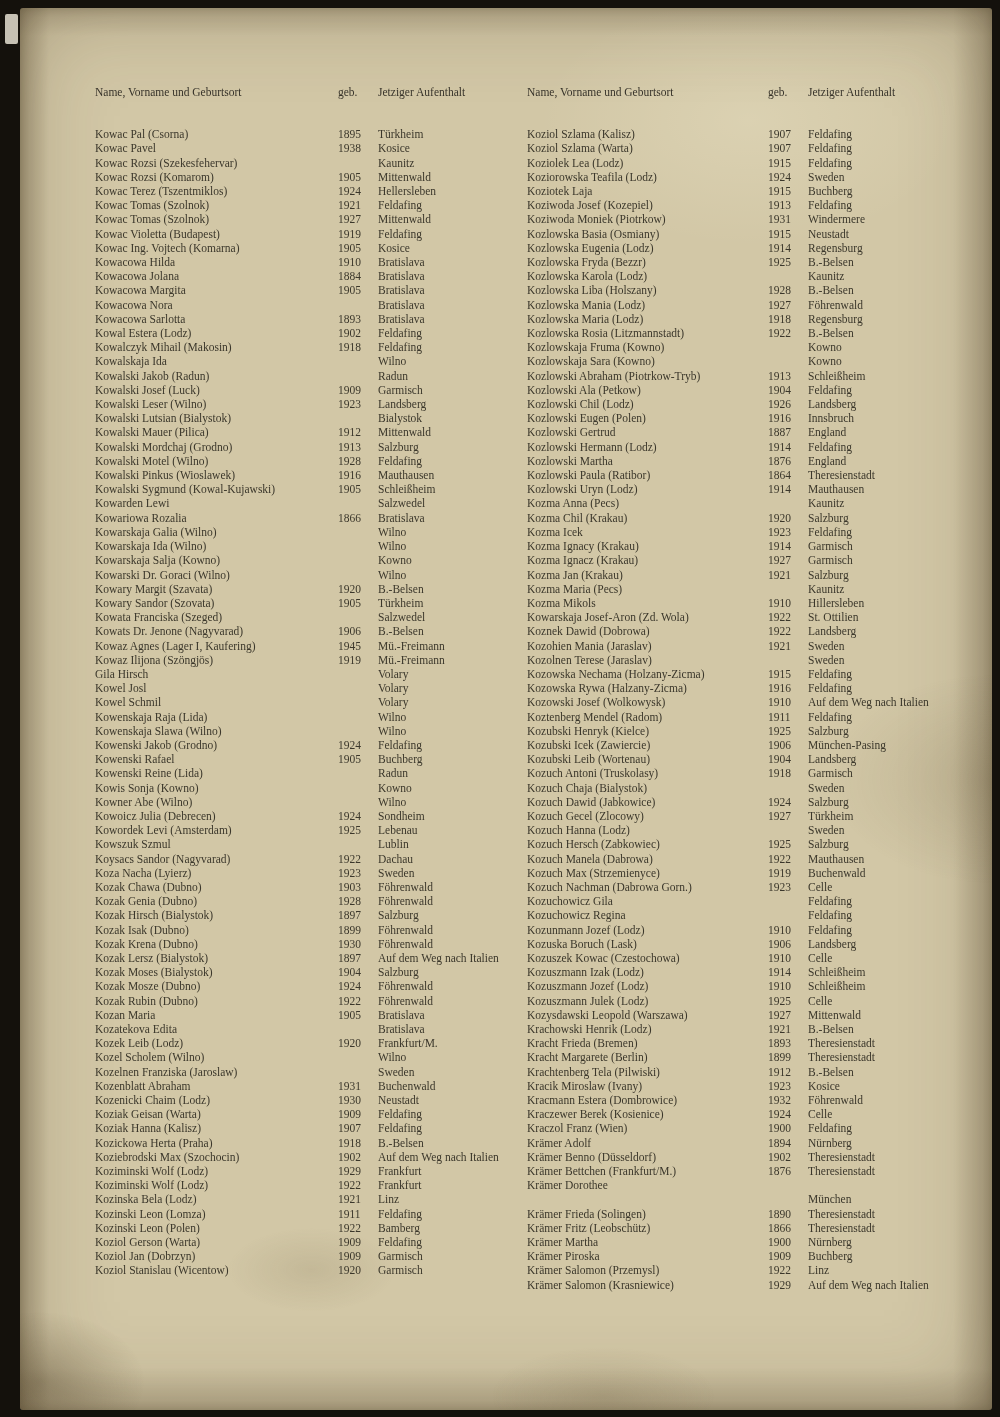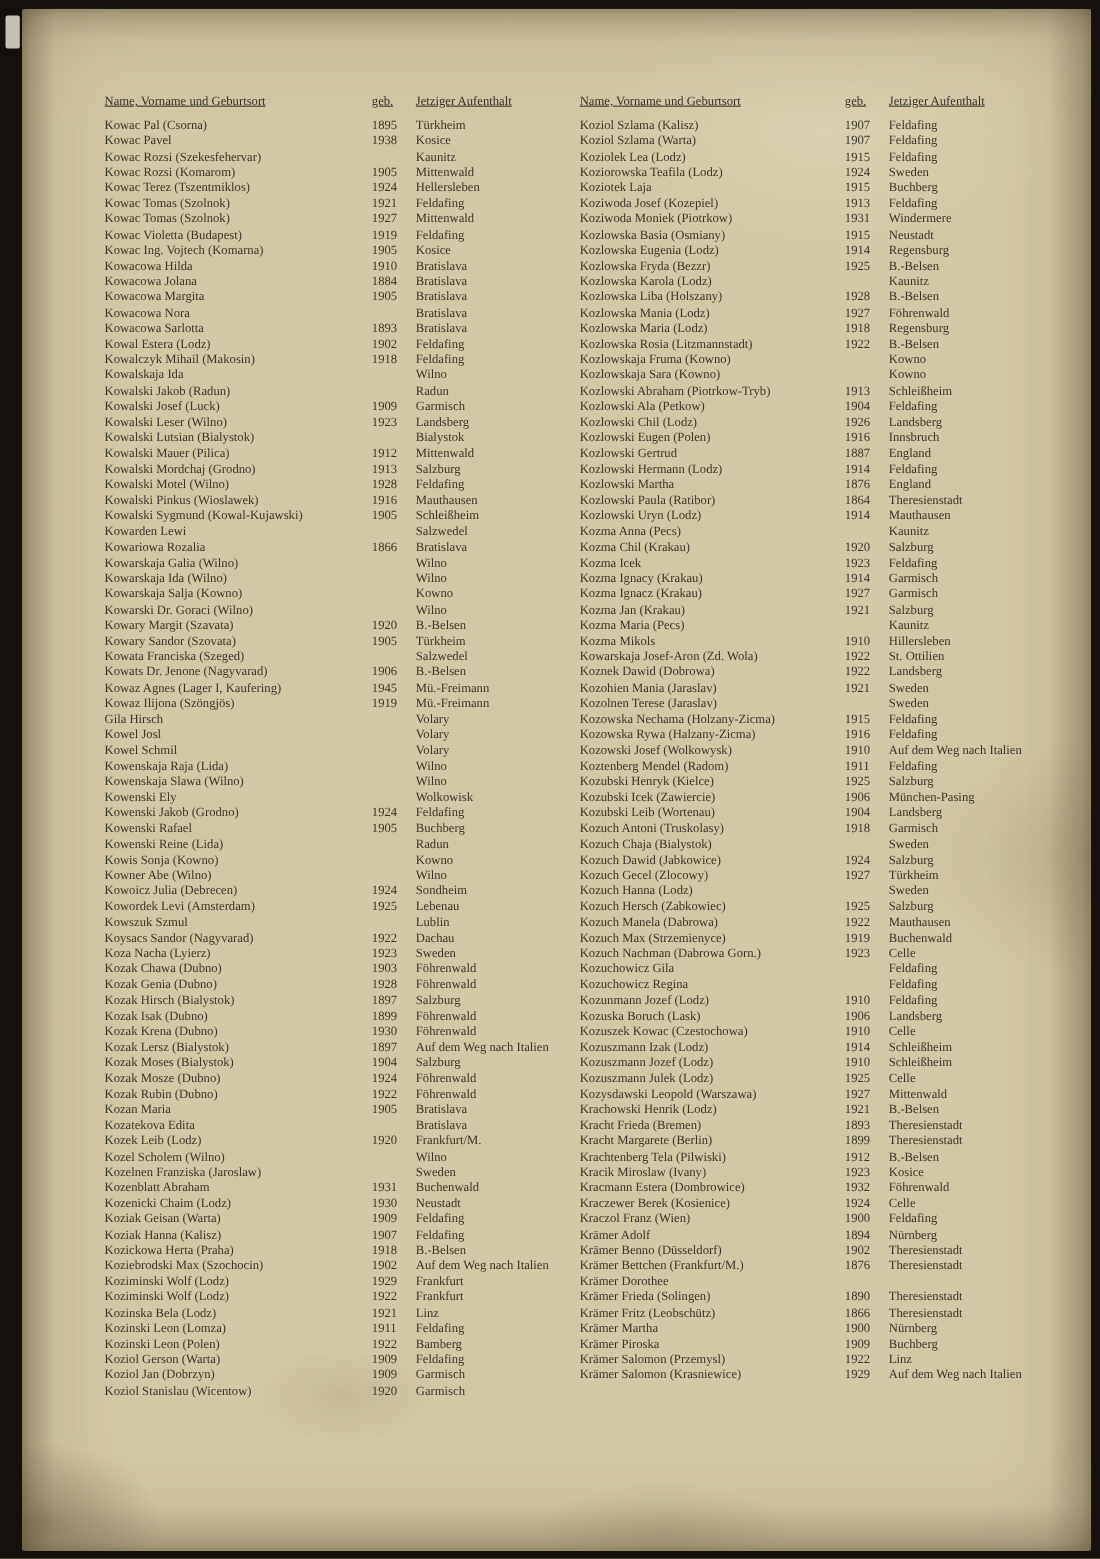--- a/index.html
+++ b/index.html
@@ -41,21 +41,21 @@
     display:flex;align-items:baseline;
     font-size:11.5px;line-height:14.2px;min-height:14.2px;
   }
   .row .name{flex:none;white-space:nowrap;overflow:visible;}
   .col1 .name{width:243px;}
   .col2 .name{width:241px;}
   .row .geb{flex:none;width:40px;}
   .row .ort{flex:none;}
   .col1 .ort{width:122px;}
   .col2 .ort{width:142px;}
-  .row.header{margin-bottom:8px;text-decoration:underline;}
+  .row.header{margin-bottom:28px;}
   .row.header span{white-space:nowrap;overflow:visible;color:#37332a;}
 </style>
 </head>
 <body>
 
 <div class="notch"></div>
 
 <div class="paper">
 
   <div class="col col1">
@@ -274,25 +274,20 @@
           <span class="name">Kowenskaja Raja (Lida)</span>
           <span class="geb"></span>
           <span class="ort">Wilno</span>
         </div>
         <div class="row">
           <span class="name">Kowenskaja Slawa (Wilno)</span>
           <span class="geb"></span>
           <span class="ort">Wilno</span>
         </div>
         <div class="row">
-          <span class="name">Kowenski Ely</span>
-          <span class="geb"></span>
-          <span class="ort">Wolkowisk</span>
-        </div>
-        <div class="row">
           <span class="name">Kowenski Jakob (Grodno)</span>
           <span class="geb">1924</span>
           <span class="ort">Feldafing</span>
         </div>
         <div class="row">
           <span class="name">Kowenski Rafael</span>
           <span class="geb">1905</span>
           <span class="ort">Buchberg</span>
         </div>
         <div class="row">
@@ -854,20 +849,25 @@
           <span class="name">Krämer Bettchen (Frankfurt/M.)</span>
           <span class="geb">1876</span>
           <span class="ort">Theresienstadt</span>
         </div>
         <div class="row">
           <span class="name">Krämer Dorothee</span>
           <span class="geb"></span>
           <span class="ort"></span>
         </div>
         <div class="row">
+          <span class="name"></span>
+          <span class="geb"></span>
+          <span class="ort">München</span>
+        </div>
+        <div class="row">
           <span class="name">Krämer Frieda (Solingen)</span>
           <span class="geb">1890</span>
           <span class="ort">Theresienstadt</span>
         </div>
         <div class="row">
           <span class="name">Krämer Fritz (Leobschütz)</span>
           <span class="geb">1866</span>
           <span class="ort">Theresienstadt</span>
         </div>
         <div class="row">

